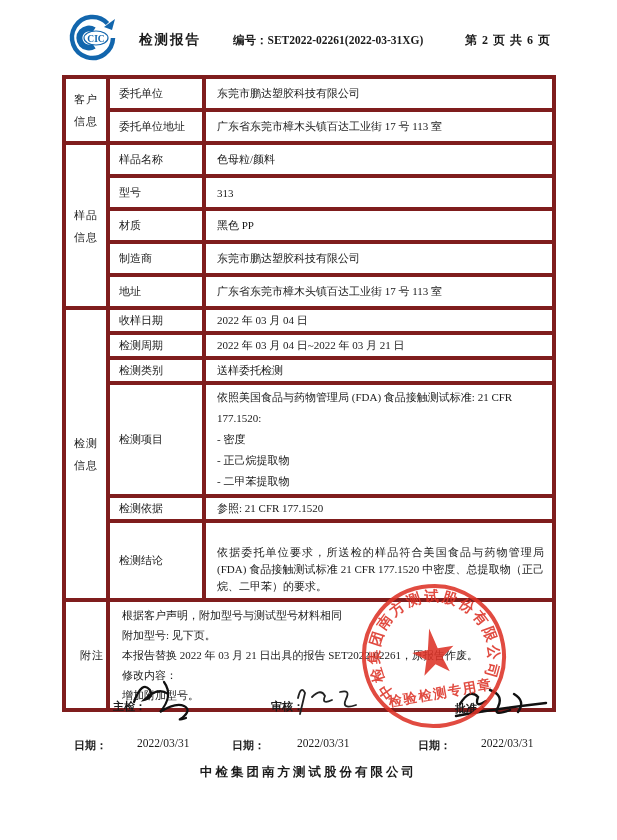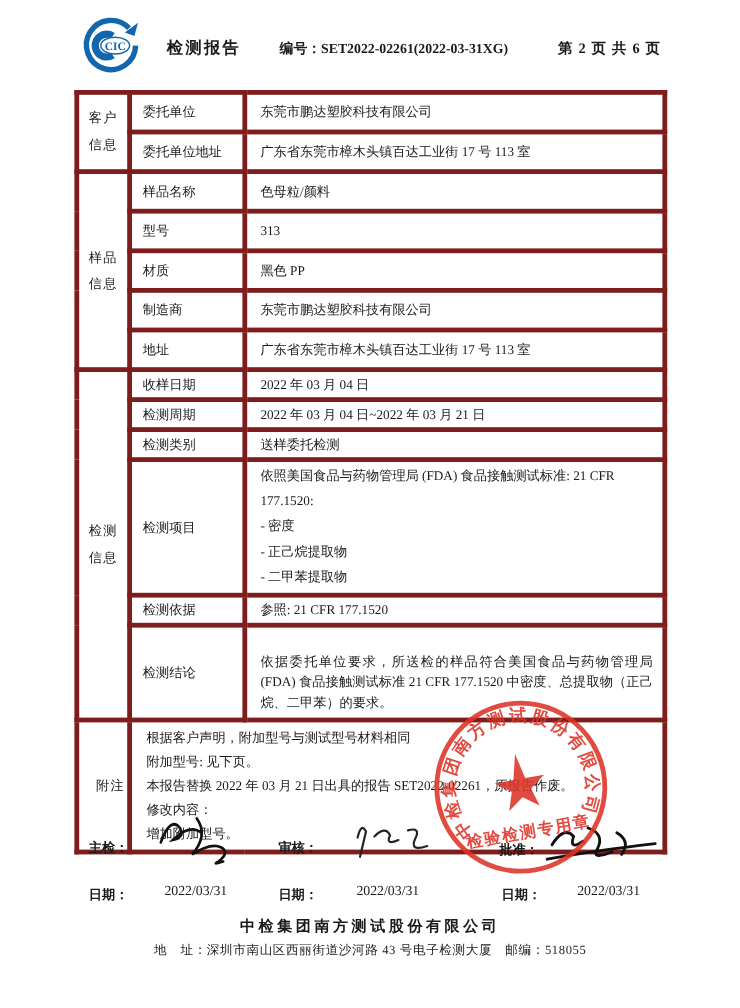--- a/index.html
+++ b/index.html
@@ -24,21 +24,21 @@
   .pre { white-space:pre-line; }
   tr.h33 td { height:33px; }
   tr.h25 td { height:25px; }
   tr.h90 td { height:90px; }
   tr.h50 td { height:50px; }
   tr.h100 td { height:100px;padding-left:12px; }
   td.v-items { line-height:21px; padding-top:2px; padding-bottom:2px; }
   td.v-concl { line-height:17px; text-align:justify; padding-top:21px; padding-bottom:3px; }
   td.v-notes { line-height:20px; padding-top:3px; padding-bottom:3px; }
   
-  .sig-label { position:absolute; font-size:11px; font-weight:bold; }
+  .sig-label { position:absolute; font-size:11px; font-weight:bold;margin-left:39px; }
   .sig-svg { position:absolute; }
   .date-label { position:absolute; font-size:11px; font-weight:bold; }
   .date-val { position:absolute; font-size:11.5px; }
   
   .stamp { position:absolute; left:358px; top:580px; opacity:0.88; transform:rotate(-10deg); z-index:5; pointer-events:none; }
   
   .footer { position:absolute; left:0; top:764px; width:617px; text-align:center; }
   .f-company { font-size:12.5px; font-weight:bold; letter-spacing:3px; }
   .f-line { font-size:10.5px; margin-top:4px; letter-spacing:0.5px; }
   .f-url { font-family:"Liberation Mono","DejaVu Sans Mono",monospace; color:#0000dd; text-decoration:underline; font-size:10px; cursor:pointer; }
@@ -184,14 +184,13 @@
   <path id="sealArc" d="M33.9,111.4 A55,55 0 1 1 118.1,111.4" fill="none"></path>
   <text font-size="14.5" font-weight="bold" fill="#dd3327" letter-spacing="2.5" font-family="Liberation Serif, serif">
     <textPath href="#sealArc" startOffset="50%" text-anchor="middle">中检集团南方测试股份有限公司</textPath>
   </text>
   <polygon points="76,48 71,69.1 55.1,69.2 67.9,78.6 63.1,93.8 76,84.5 88.9,93.8 84.1,78.6 96.9,69.2 81,69.1" fill="#dd3327"></polygon>
   <text x="76" y="118" text-anchor="middle" font-size="13.5" font-weight="bold" fill="#dd3327" letter-spacing="1.5" font-family="Liberation Serif, serif">检验检测专用章</text>
 </svg>
 
 <div class="footer">
   <div class="f-company">中检集团南方测试股份有限公司</div>
-  <div class="f-line">地　址：深圳市南山区西丽街道沙河路 43 号电子检测大厦　邮编：518055</div>
 </div>
 
 </body></html>

